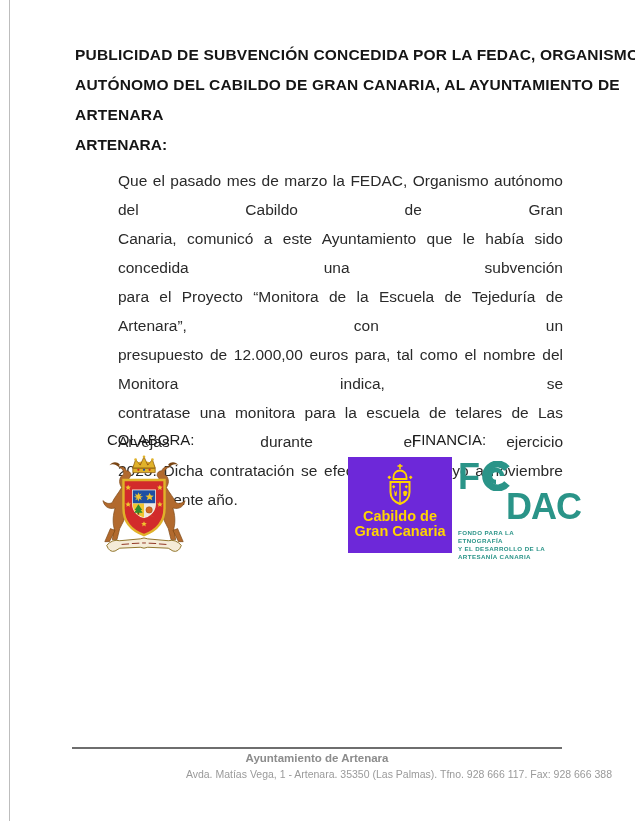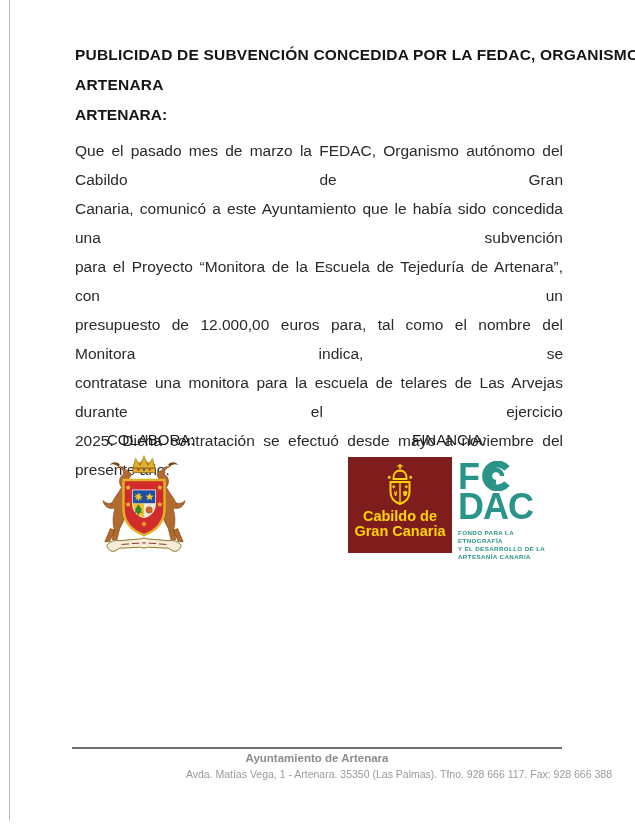--- a/index.html
+++ b/index.html
@@ -18,50 +18,50 @@
   }
 
   
   .content { position:absolute; left:75px; top:40px; width:488px; }
   .title-line {
     font-weight:bold; font-size:15.5px; line-height:30px;
     letter-spacing:0.2px; color:#151515; white-space:nowrap;
   }
   .intro-line { font-size:15.5px; line-height:30px; color:#2a2a2a; }
   .informa-line { font-weight:bold; font-size:15.5px; line-height:30px; color:#151515; }
-  .body-par { margin-top:6px; }
+  .body-par { margin-top:6px;margin-left:43px; }
   .body-line {
     font-size:15.5px; line-height:29px; color:#2a2a2a;
     text-align:justify; text-align-last:justify;
   }
   .body-line.last { text-align-last:left; }
 
   
   .colabora-label, .financia-label {
     position:absolute; top:431px; font-size:15px; color:#1c1c1c;
   }
   .colabora-label { left:107px; }
   .financia-label { left:412px; }
 
   .escudo-box { position:absolute; left:88px; top:452px; width:112px; height:114px; }
 
   .cabildo-box {
     position:absolute; left:348px; top:457px; width:104px; height:96px;
-    background:#7f1d1d; display:flex; flex-direction:column;
+    background:#6d28d9; display:flex; flex-direction:column;
     align-items:center; justify-content:flex-start; padding-top:6px; box-sizing:border-box;
   }
   .cabildo-text { color:#ffd400; font-weight:bold; font-size:14.5px; line-height:15px; text-align:center; }
 
   .fedac-box { position:absolute; left:458px; top:461px; width:96px; }
   .fedac-word { display:flex; align-items:flex-end; height:30px; }
   .fedac-letter {
     color:#2a9488; font-weight:bold; font-size:36px; line-height:28px; letter-spacing:-2px;
   }
   .fedac-word2 {
-    color:#2a9488; font-weight:bold; font-size:36px; line-height:31px; letter-spacing:-1px;
+    color:#2a9488; font-weight:bold; font-size:36px; line-height:31px; letter-spacing:-1px;margin-left:48px;
   }
   .fedac-tagline { margin-top:7px; }
   .fedac-tag-line {
     color:#2a9488; font-weight:bold; font-size:6.2px; line-height:8px; letter-spacing:0.4px;
   }
 
   
   .footer-rule { position:absolute; left:72px; top:747px; width:490px; height:0; border-top:2px solid #6e6e6e; }
   .footer-org {
     position:absolute; left:72px; top:752px; width:490px; text-align:center;
@@ -74,20 +74,21 @@
 </style>
 </head>
 <body>
 
 <div class="page">
   <div class="left-rule"></div>
 
   <div class="content">
     <div>
       <div class="title-line">PUBLICIDAD DE SUBVENCIÓN CONCEDIDA POR LA FEDAC, ORGANISMO</div>
+      <div class="title-line">AUTÓNOMO DEL CABILDO DE GRAN CANARIA, AL AYUNTAMIENTO DE</div>
       <div class="title-line">ARTENARA</div>
     </div>
     <div class="informa-line">ARTENARA:</div>
     <div class="body-par">
       <div class="body-line">Que el pasado mes de marzo la FEDAC, Organismo autónomo del Cabildo de Gran</div>
       <div class="body-line">Canaria, comunicó a este Ayuntamiento que le había sido concedida una subvención</div>
       <div class="body-line">para el Proyecto “Monitora de la Escuela de Tejeduría de Artenara”, con un</div>
       <div class="body-line">presupuesto de 12.000,00 euros para, tal como el nombre del Monitora indica, se</div>
       <div class="body-line">contratase una monitora para la escuela de telares de Las Arvejas durante el ejercicio</div>
       <div class="body-line last">2025. Dicha contratación se efectuó desde mayo a noviembre del presente año.</div>

